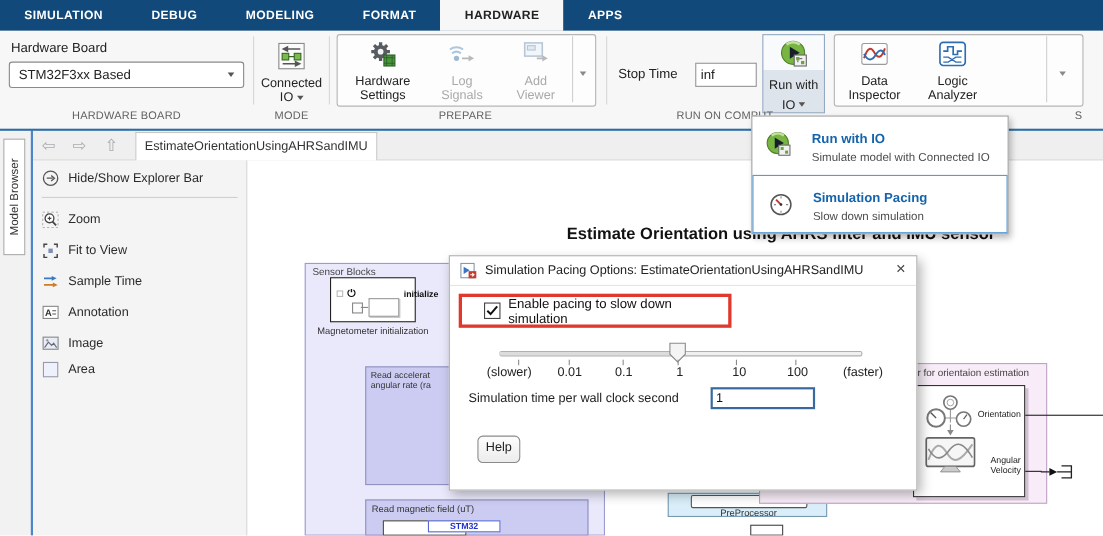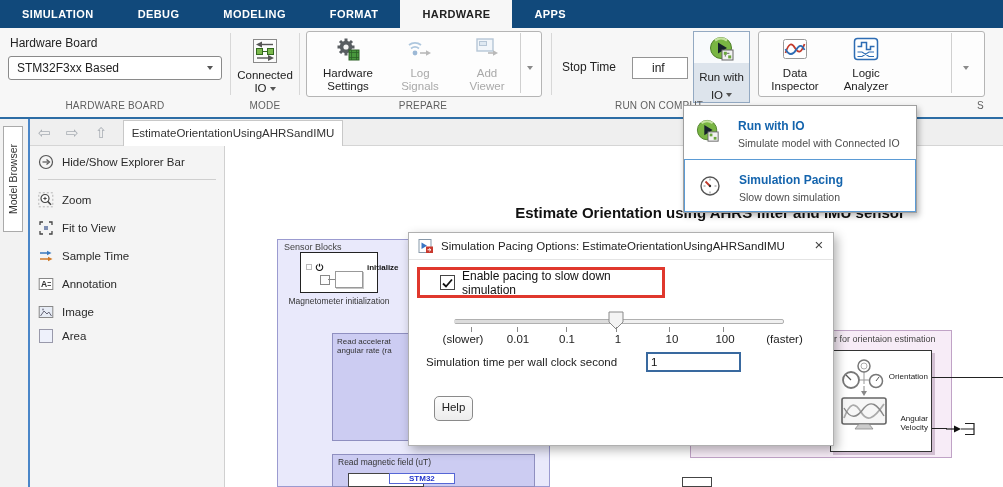--- a/index.html
+++ b/index.html
@@ -15,21 +15,21 @@
   .seclabel{position:absolute;top:72px;font-size:10px;color:#5f5f5f;letter-spacing:.2px;}
   .vsep{position:absolute;top:5px;width:1px;height:62px;background:#d8d8d8;}
   .groupframe{position:absolute;top:3px;height:64px;background:#fdfdfd;border:1px solid #b5b5b5;border-radius:3px;}
   .ribbonitem{position:absolute;top:0;height:64px;text-align:center;font-size:11.5px;color:#222;line-height:13px;}
   .ribbonitem.disabled{color:#a9a9a9;}
   .ribbonitem .ic{display:block;margin:5px auto 2px auto;}
   .caret{display:inline-block;width:0;height:0;border-left:3.5px solid transparent;border-right:3.5px solid transparent;border-top:4px solid #555;vertical-align:middle;margin-left:3px;}
   .caret.dim{border-top-color:#8a8a8a;}
   
   .selectbox{position:absolute;background:#fff;border:1px solid #8a8a8a;border-radius:3px;font-size:12px;color:#222;display:flex;align-items:center;padding:0 8px;box-sizing:border-box;justify-content:space-between;}
-  .txtinput{position:absolute;background:#fff;border:1px solid #949494;font-size:12px;color:#222;padding:0 19px;box-sizing:border-box;font-family:inherit;}
+  .txtinput{position:absolute;background:#fff;border:1px solid #949494;font-size:12px;color:#222;padding:0 4px;box-sizing:border-box;font-family:inherit;}
   
   .runmenu{left:683px;top:105px;width:232px;height:106px;background:#fff;border:1px solid #a0a0a0;box-shadow:2px 3px 6px rgba(0,0,0,.28);z-index:30;}
   .menuitem{position:absolute;left:0;width:232px;height:53px;box-sizing:border-box;}
   .menuitem .ttl{position:absolute;left:54px;top:13px;font-size:12px;font-weight:700;color:#1464ad;}
   .menuitem .sub{position:absolute;left:54px;top:31px;font-size:10.5px;color:#4d4d4d;}
   .menuitem.sel{border:1.5px solid #5b9bd5;}
   
   .navglyph{font-size:15px;color:#a8adb3;line-height:27px;}
   .palitem{position:absolute;left:38px;height:20px;display:flex;align-items:center;gap:8px;font-size:11.5px;color:#2b2b2b;}
   .palitem .pic{width:16px;height:16px;flex:0 0 16px;}
@@ -278,20 +278,24 @@
       <span>angular rate (ra</span>
     </div>
   </div>
 
   <div class="abs" style="left:332px;top:454px;width:203px;height:33px;background:#ccccf2;border:1px solid #8f8fc0;box-sizing:border-box;">
     <div style="font-size:8.5px;color:#333;padding:2px 0 0 5px;">Read magnetic field (uT)</div>
   </div>
   <div class="abs" style="left:348px;top:473px;width:76px;height:14px;background:#fff;border:1px solid #444;box-sizing:border-box;"></div>
   <div class="abs" style="left:389px;top:473px;font-size:8px;font-weight:700;color:#2233cc;border:1px solid #5566d5;background:#fff;padding:0 19px;">STM32</div>
 
+  <div class="abs" style="left:607px;top:448px;width:145px;height:22px;background:#d9eef9;border:1px solid #7a9ab0;box-sizing:border-box;">
+    <div style="position:absolute;left:20px;top:1px;width:104px;height:10px;background:#fff;border:1px solid #555;border-radius:2px;"></div>
+    <div style="position:absolute;left:0;top:12px;width:145px;text-align:center;font-size:8.5px;color:#333;">PreProcessor</div>
+  </div>
 
   <div class="abs" style="left:690px;top:330px;width:262px;height:128px;background:#f7ecf7;border:1px solid #c0a3c6;box-sizing:border-box;"></div>
   <div class="abs regionlabel" style="left:834px;top:334px;">r for orientaion estimation</div>
   <div class="abs" style="left:830px;top:350px;width:102px;height:102px;background:#fff;border:1.5px solid #333;box-sizing:border-box;box-shadow:3px 3px 0 rgba(140,110,140,.35);">
     <span style="position:absolute;left:10px;top:7px;">
       <svg width="46" height="72" viewBox="0 0 46 72">
           <path d="M23,14 V26 M10,22 H35" stroke="#999" stroke-width="1"></path>
           <circle cx="23" cy="8" r="6" fill="#fff" stroke="#777" stroke-width="1.5"></circle>
           <circle cx="23" cy="8" r="3" fill="none" stroke="#999" stroke-width="0.8"></circle>
           <circle cx="10" cy="22" r="8" fill="#fff" stroke="#777" stroke-width="1.8"></circle>

